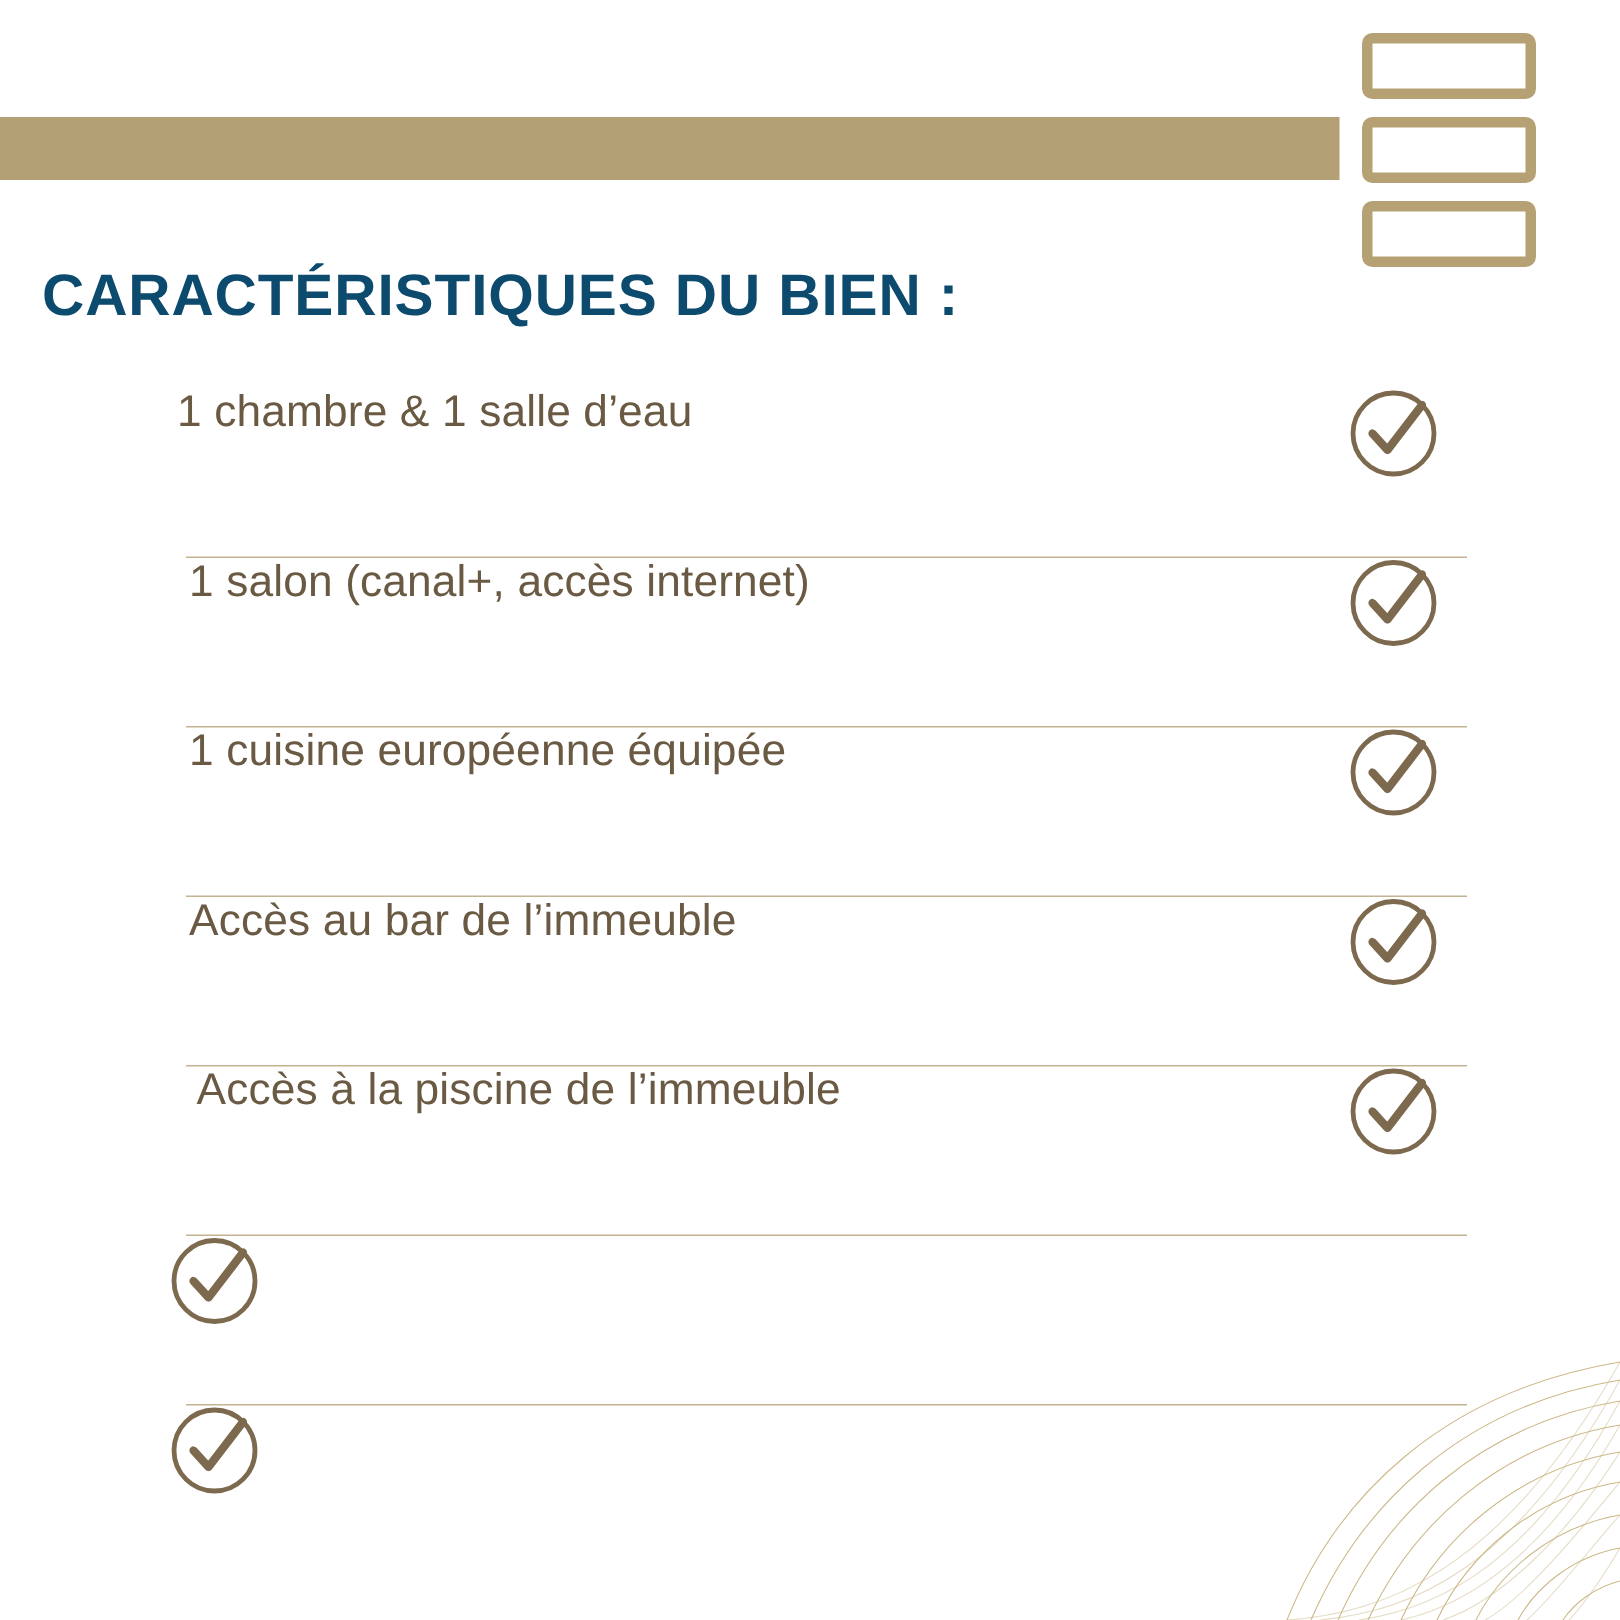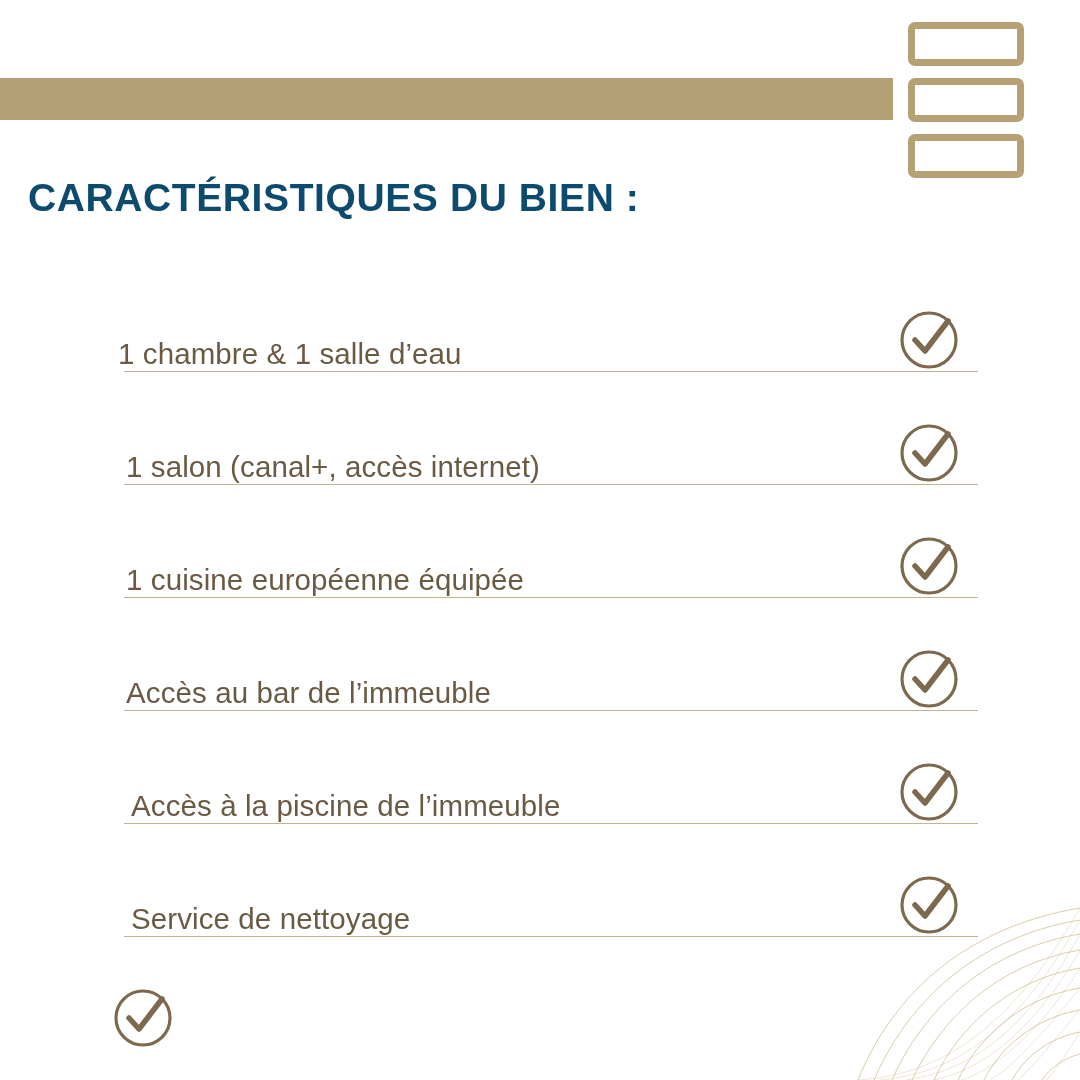--- a/index.html
+++ b/index.html
@@ -63,21 +63,21 @@
   .feature-list {
     position: absolute;
     top: 258px;
     left: 112px;
     width: 866px;
   }
   .feature-row {
     position: relative;
     height: 113px;
     display: flex;
-    align-items: flex-end;
+    align-items: flex-start;
     justify-content: space-between;
   }
   .feature-row + .feature-row::before {
     content: "";
     position: absolute;
     top: 0;
     left: 12px;
     right: 0;
     height: 1px;
     background: #c3b48f;
@@ -173,21 +173,20 @@
     <span class="feature-label">Accès à la piscine de l’immeuble</span>
     <span class="check-icon">
       <svg width="62" height="62" viewBox="0 0 62 62">
         <circle cx="31" cy="31" r="27" fill="none" stroke="#7d6a4e" stroke-width="3.2"></circle>
         <path d="M17 31 L27 42 L50 12" fill="none" stroke="#7d6a4e" stroke-width="5.5" stroke-linecap="round" stroke-linejoin="round"></path>
       </svg>
     </span>
   </div>
 
   <div class="feature-row indent2">
-    <span class="feature-label">Service de nettoyage</span>
     <span class="check-icon">
       <svg width="62" height="62" viewBox="0 0 62 62">
         <circle cx="31" cy="31" r="27" fill="none" stroke="#7d6a4e" stroke-width="3.2"></circle>
         <path d="M17 31 L27 42 L50 12" fill="none" stroke="#7d6a4e" stroke-width="5.5" stroke-linecap="round" stroke-linejoin="round"></path>
       </svg>
     </span>
   </div>
 
   <div class="feature-row indent">
     <span class="check-icon">

